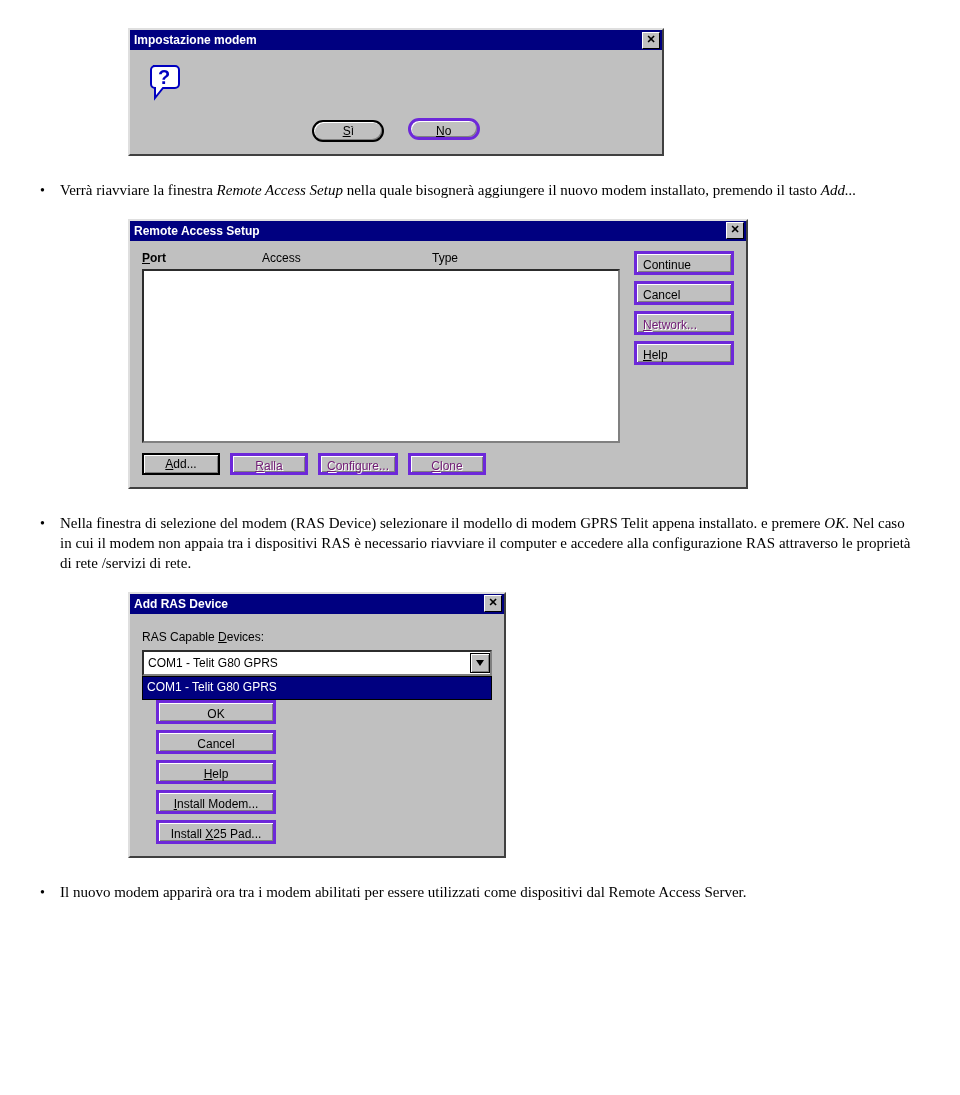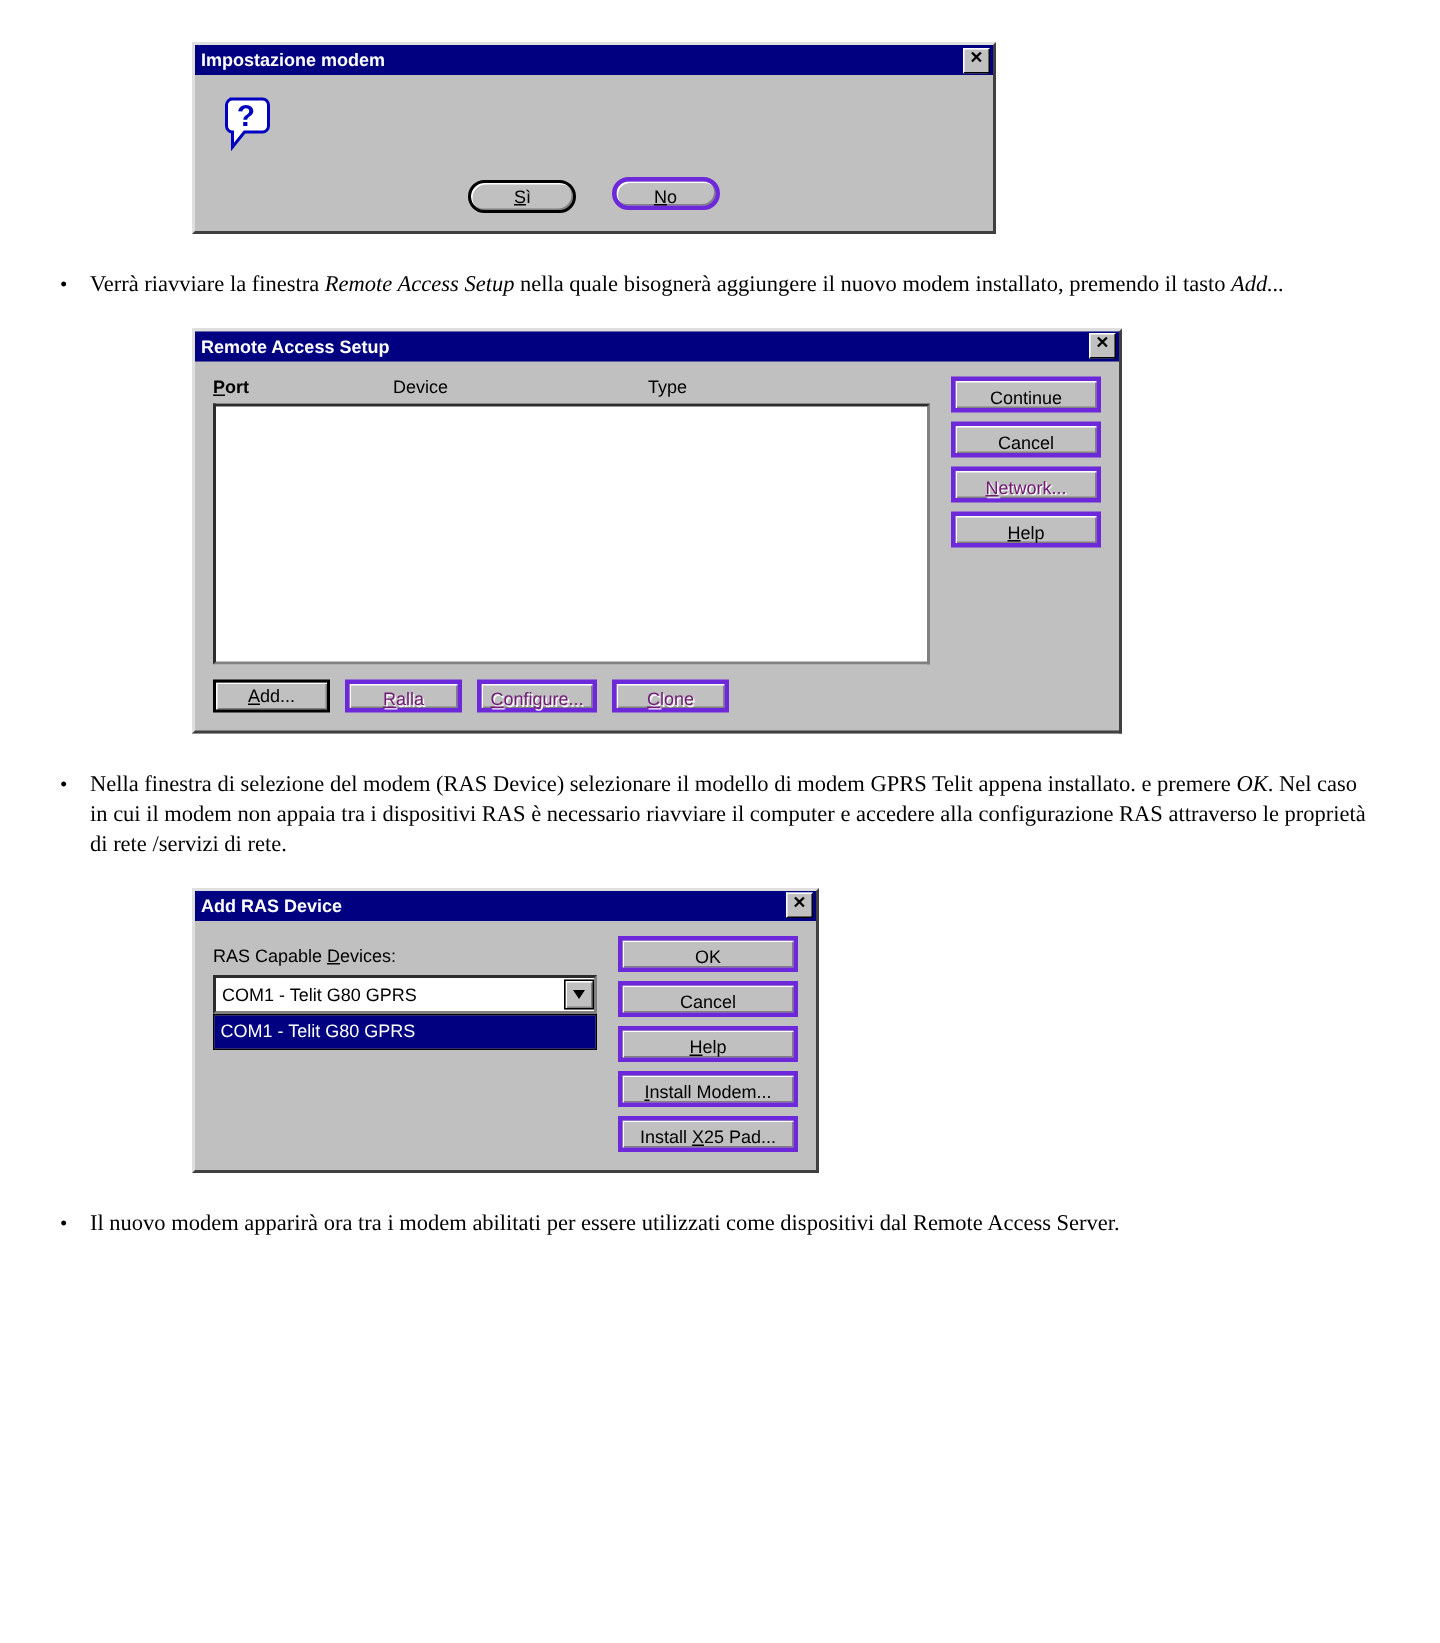--- a/index.html
+++ b/index.html
@@ -137,25 +137,25 @@
     height: 170px;
     background: #fff;
     border: 2px inset #808080;
   }
   .dlg2 .bottom-btns {
     margin-top: 10px;
     display: flex;
     gap: 10px;
   }
   .dlg2 .bottom-btns .win-btn { min-width: 78px; }
-  .dlg2 .right-col .win-btn { height:24px; line-height:22px; min-width: 90px; text-align:center; }
+  .dlg2 .right-col .win-btn { height:24px; line-height:22px; min-width: 90px; text-align:left; }
 
   
-  .dlg3 { width: 418px; }
-  .dlg3 .layout { display:flex; }
+  .dlg3 { width: 378px; }
+  .dlg3 .layout { display:flex;flex-direction:column; }
   .dlg3 .left-col { flex:1; }
   .dlg3 .right-col {
     width: 120px;
     margin-left: 14px;
     display:flex;
     flex-direction:column;
     gap:6px;
   }
   .dlg3 .right-col .win-btn { min-width: 110px; height:24px; line-height:22px; }
   .dlg3 .field-label { display:block; margin: 6px 0 6px 0; }
@@ -230,21 +230,21 @@
 <div class="dialog dlg2">
   <div class="titlebar">
     <span>Remote Access Setup</span>
     <div class="close-btn">✕</div>
   </div>
   <div class="dlg-body">
     <div class="layout">
       <div class="left-col">
         <div class="col-headers">
           <span><span class="und">P</span><span>ort</span></span>
-          <span>Device</span>
+          <span>Access</span>
           <span>Type</span>
         </div>
         <div class="listbox"></div>
         <div class="bottom-btns">
           <span class="win-btn default"><span class="und">A</span><span>dd...</span></span>
           <span class="win-btn disabled"><span class="und">R</span><span>alla</span></span>
           <span class="win-btn disabled"><span class="und">C</span><span>onfigure...</span></span>
           <span class="win-btn disabled"><span class="und">C</span><span>lone</span></span>
         </div>
       </div>

